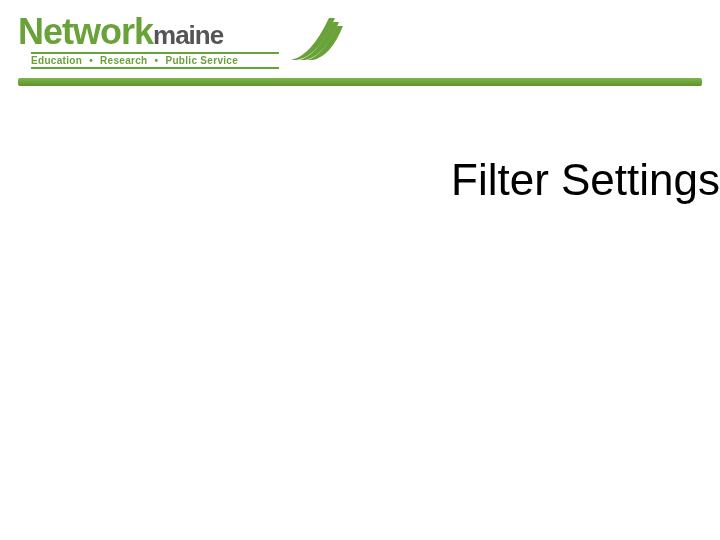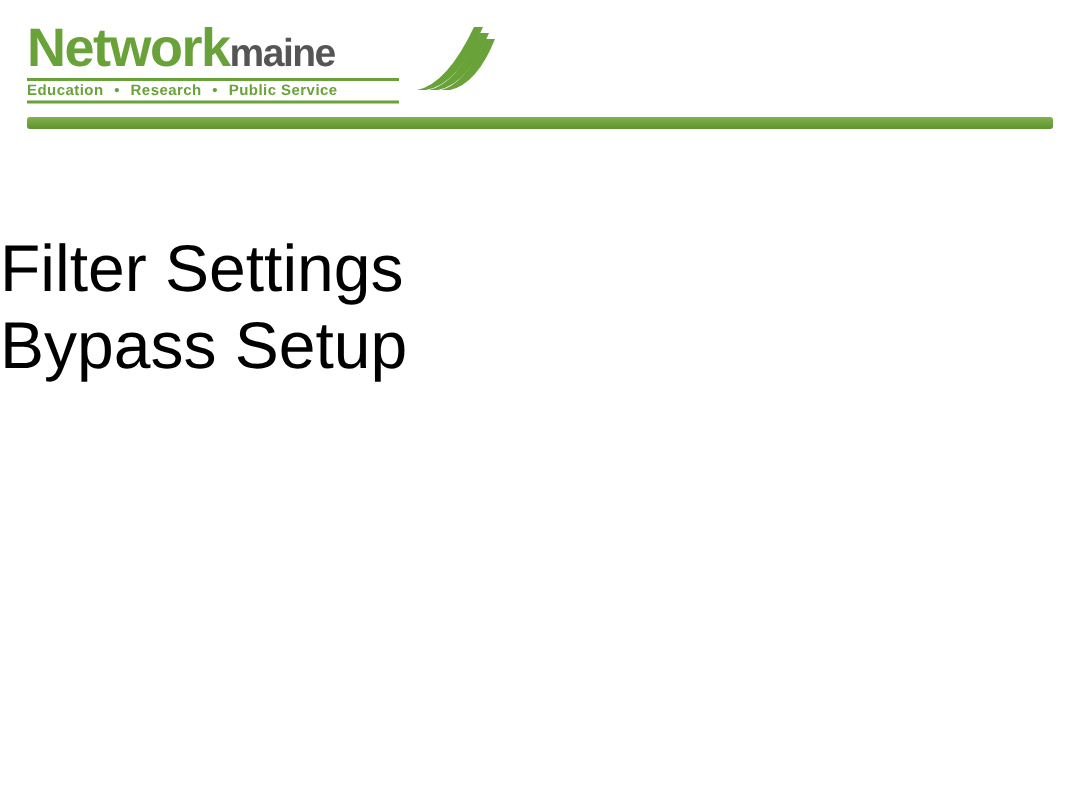--- a/index.html
+++ b/index.html
@@ -4,28 +4,28 @@
 <style>
   * { margin: 0; padding: 0; box-sizing: border-box; }
   html, body { width: 720px; height: 540px; background: #fff; font-family: Arial, Helvetica, sans-serif; overflow: hidden; }
   .slide { position: relative; width: 720px; height: 388px; }
   .header { position: absolute; top: 14px; left: 18px; right: 18px; height: 74px; }
   .logo { display: flex; align-items: flex-start; }
   .logo-text { display: flex; flex-direction: column; }
   .brand { display: flex; align-items: baseline; font-weight: bold; line-height: 1; }
   .brand-n { color: #6aa23a; font-size: 36px; letter-spacing: -1px; }
   .brand-m { color: #555; font-size: 26px; letter-spacing: -1px; }
-  .tagline-wrap { margin-top: 2px; }
+  .tagline-wrap { margin-top: 2px; margin-left: 13px; }
   .tagline-bar-top { height: 2px; background: #6aa23a; width: 248px; }
   .tagline { color: #6aa23a; font-size: 10px; font-weight: bold; letter-spacing: 0.3px; padding: 1px 0; }
   .dot { color: #6aa23a; margin: 0 4px; }
   .tagline-bar-bottom { height: 2px; background: #6aa23a; width: 248px; }
   .logo-icon { margin-left: 6px; margin-top: -2px; }
   .divider { position: absolute; left: 18px; right: 18px; top: 78px; height: 8px; background: linear-gradient(#82b34b, #5e932f); border-radius: 2px; }
-  .title-block { position: absolute; top: 155px; left: 0; right: 0; text-align: left; }
+  .title-block { position: absolute; top: 155px; left: 0; right: 0; text-align: right; }
   .title-line { font-size: 44px; color: #000; font-family: Arial, Helvetica, sans-serif; line-height: 1.15; }
 </style>
 </head>
 <body>
 
 <div class="slide">
 
   <div class="header">
     <div class="logo">
       <div class="logo-text">
@@ -52,16 +52,15 @@
           <path d="M22 48 Q38 44 52 14 L58 14 Q46 44 28 48 Z" fill="#6aa23a"></path>
         </svg>
       </div>
     </div>
   </div>
 
   <div class="divider"></div>
 
   <div class="title-block">
     <div class="title-line">Filter Settings</div>
-    <div class="title-line">Bypass Setup</div>
   </div>
 
 </div>
 
 </body></html>

